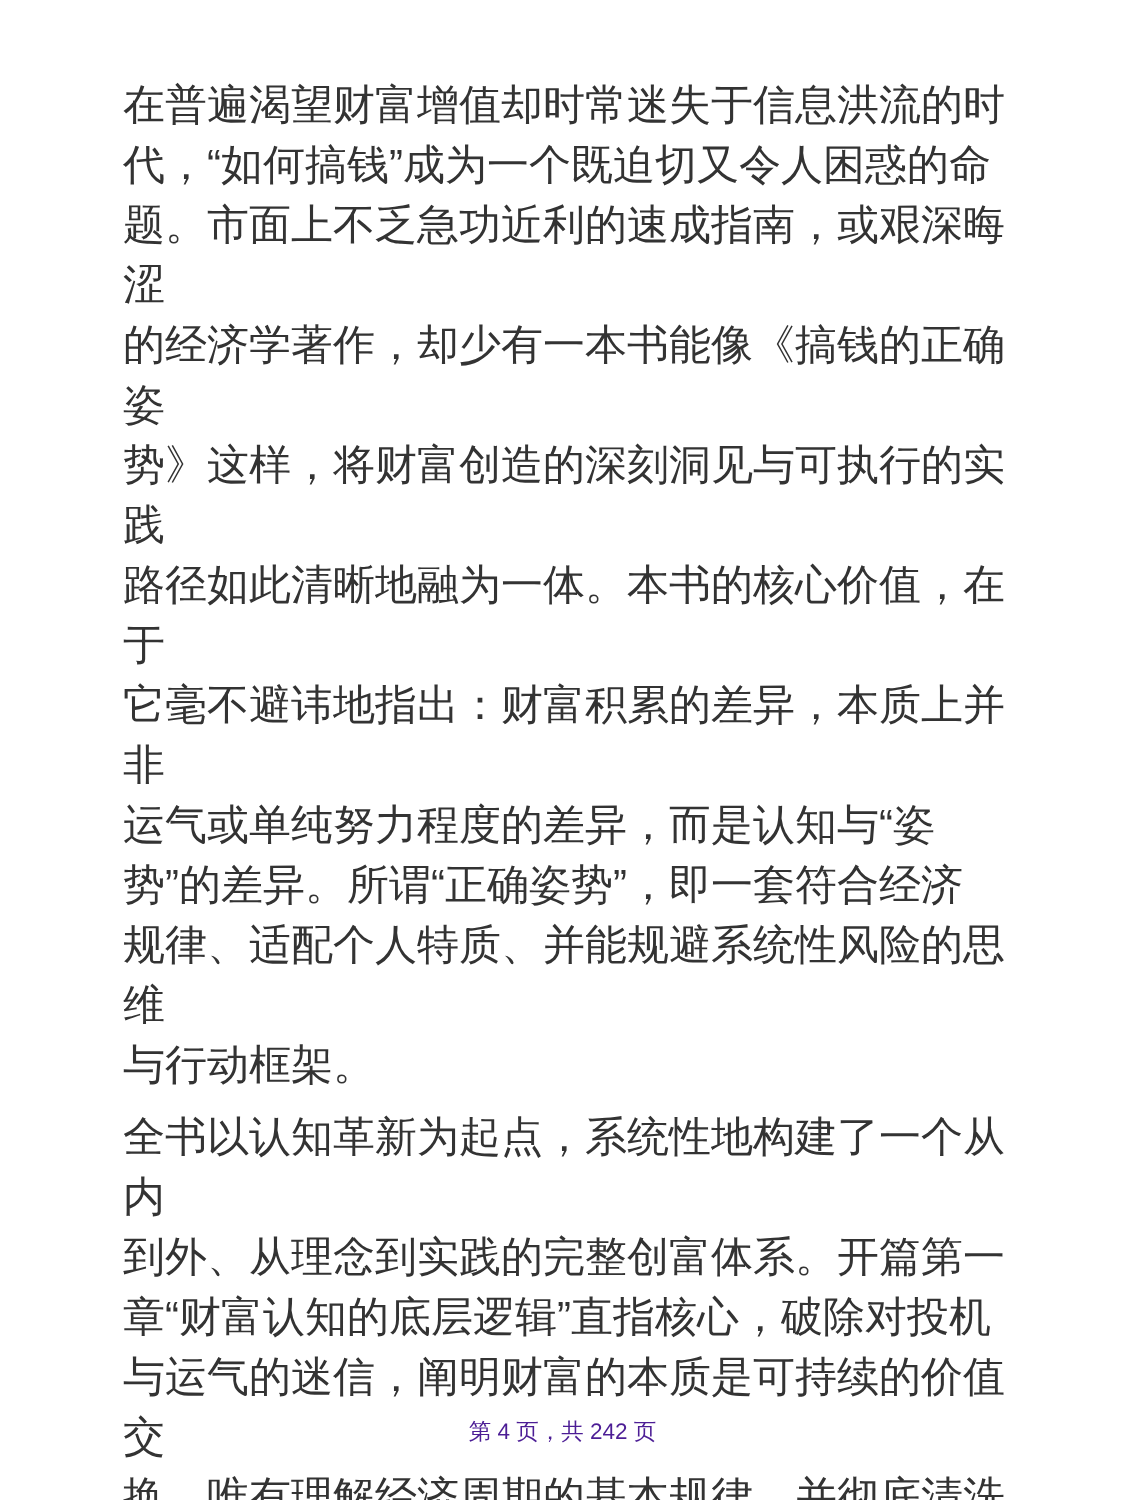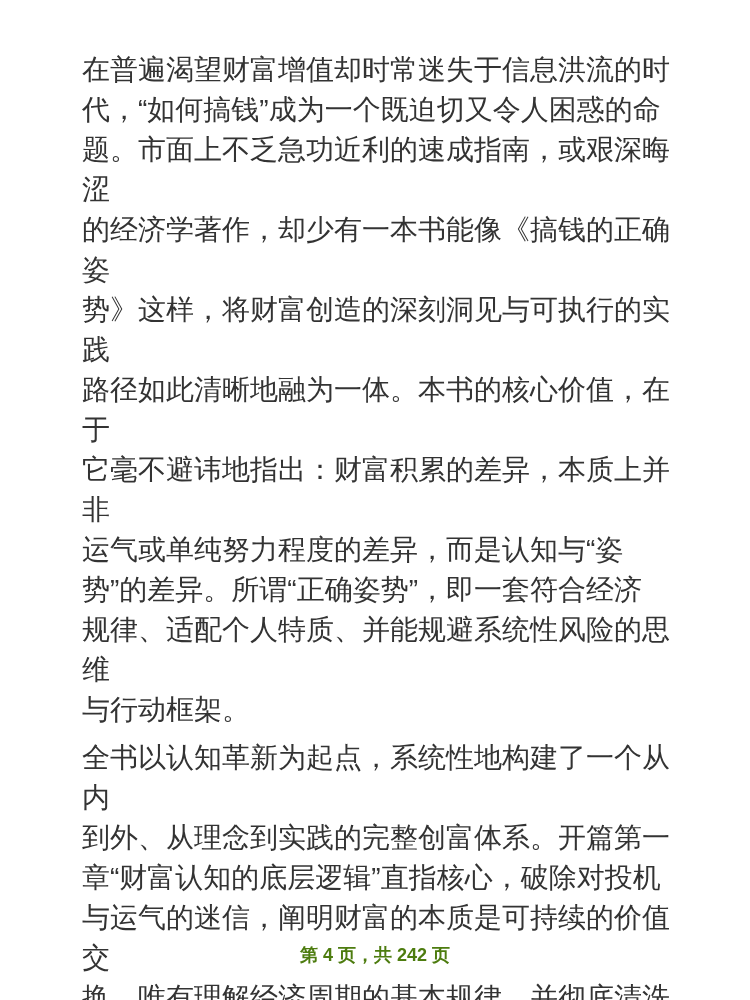--- a/index.html
+++ b/index.html
@@ -36,24 +36,24 @@
   .para {
     margin: 0 0 8px 0;
     white-space: pre-line; 
   }
   .footer {
     position: absolute;
     left: 0;
     right: 0;
     top: 944px;
     text-align: center;
-    font-size: 18px;
+    font-size: 15px;
     line-height: 22px;
-    color: #4d7c0f;
-    font-weight: 700;
+    color: #4c1d95;
+    font-weight: 400;
   }
 </style>
 </head>
 <body>
 
 <div class="page">
   <main class="content">
     <p class="para">在普遍渴望财富增值却时常迷失于信息洪流的时
 代，“如何搞钱”成为一个既迫切又令人困惑的命
 题。市面上不乏急功近利的速成指南，或艰深晦涩

